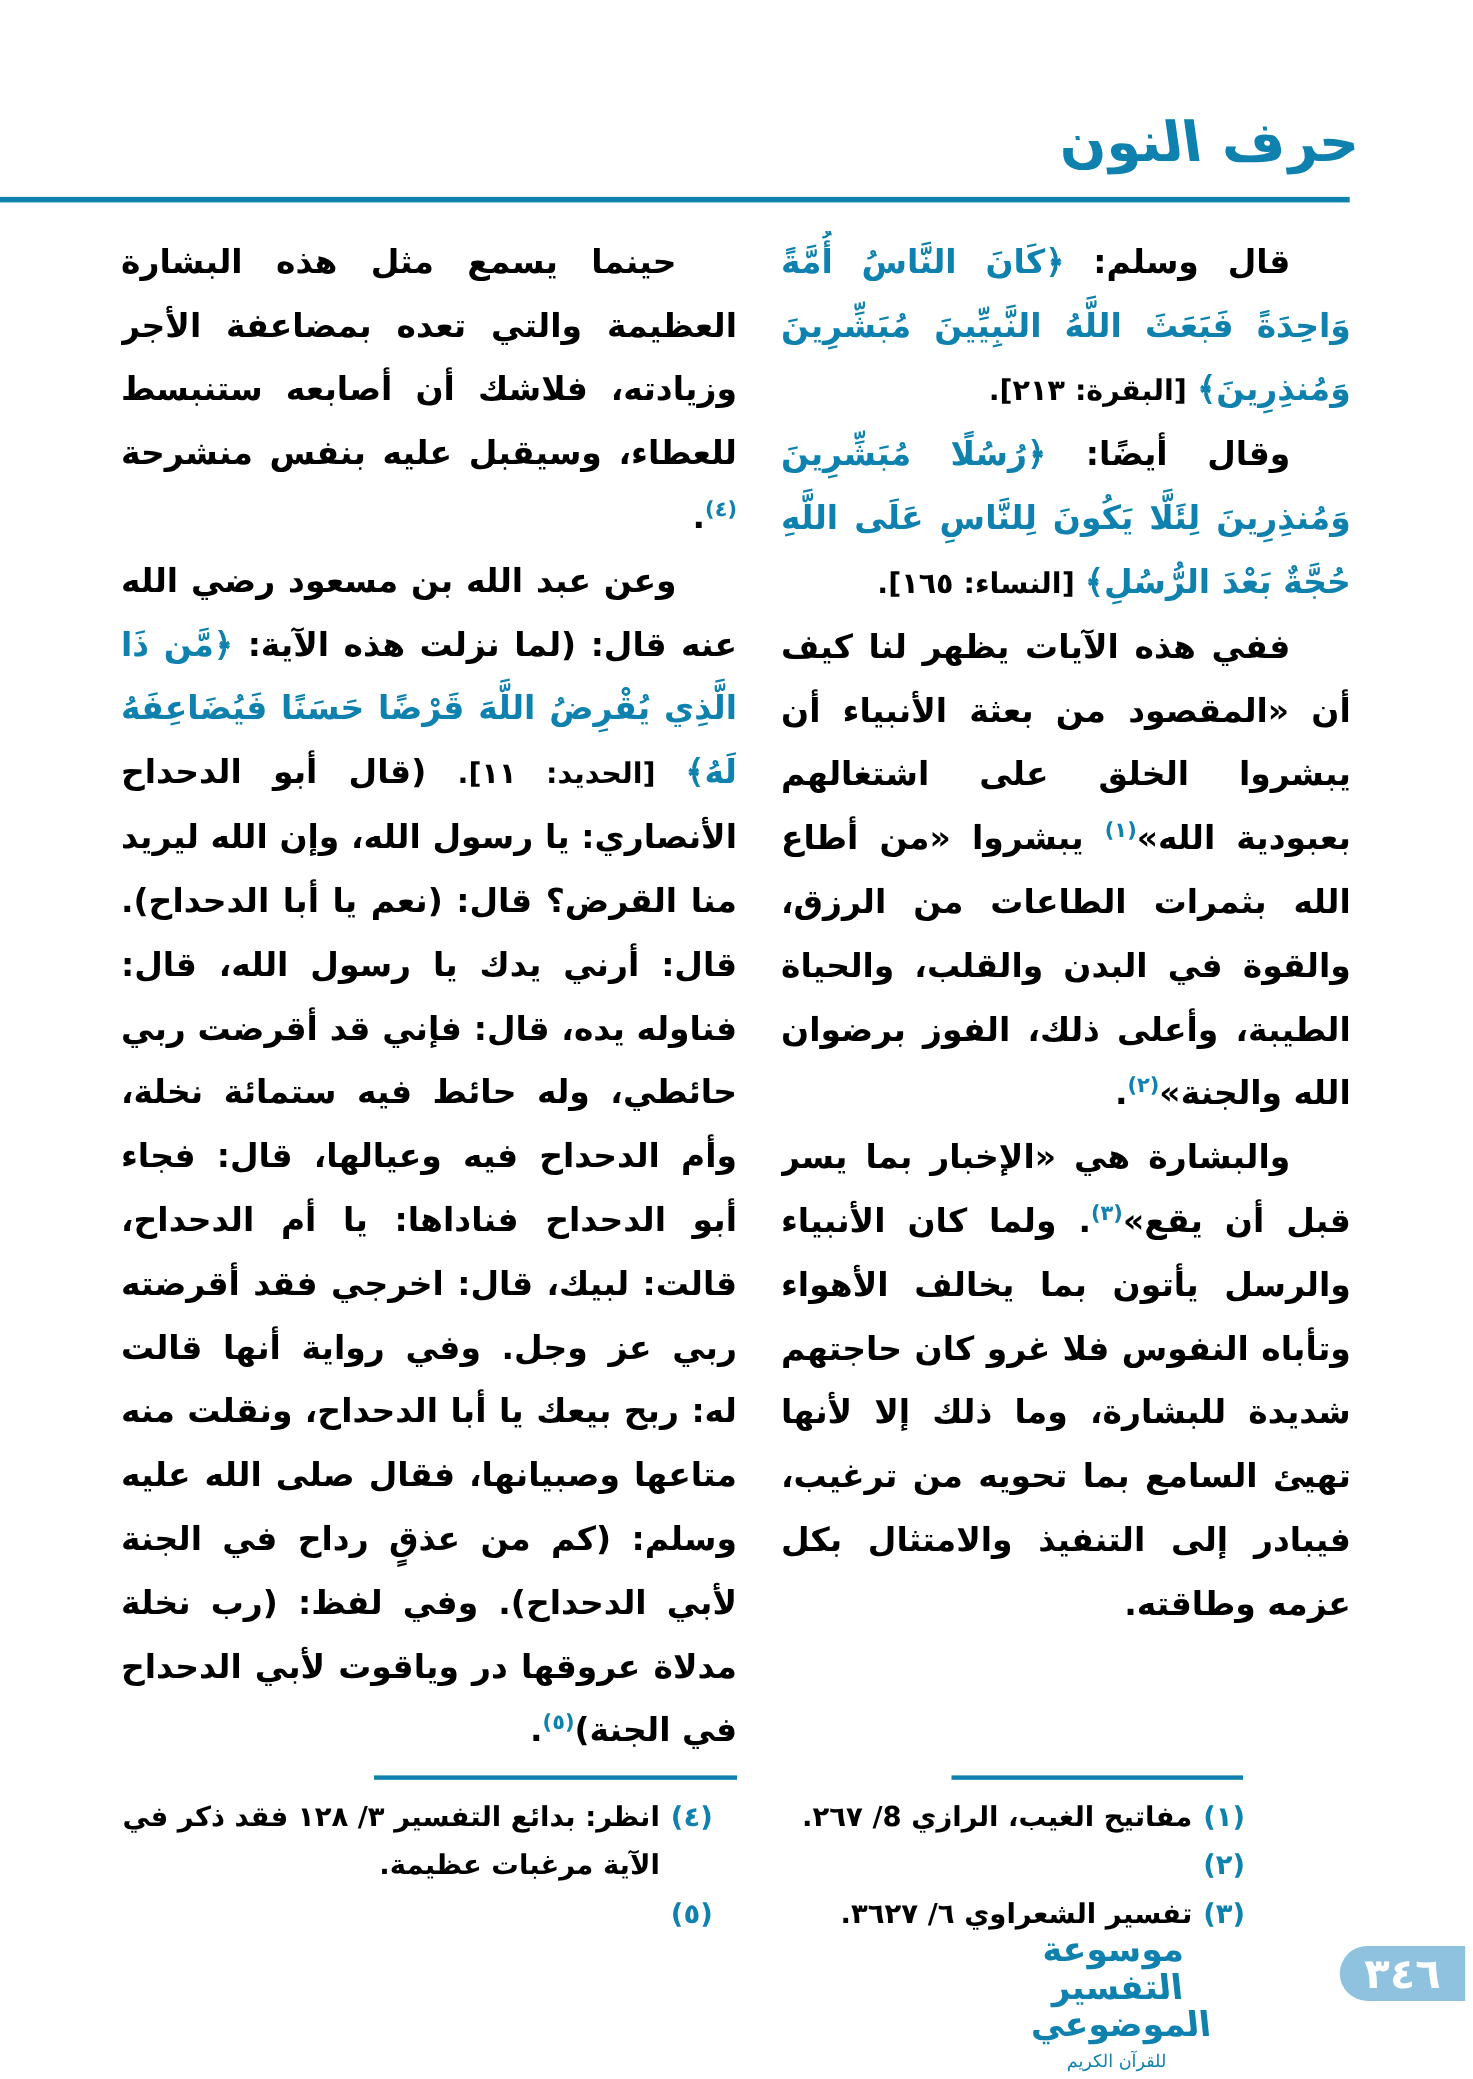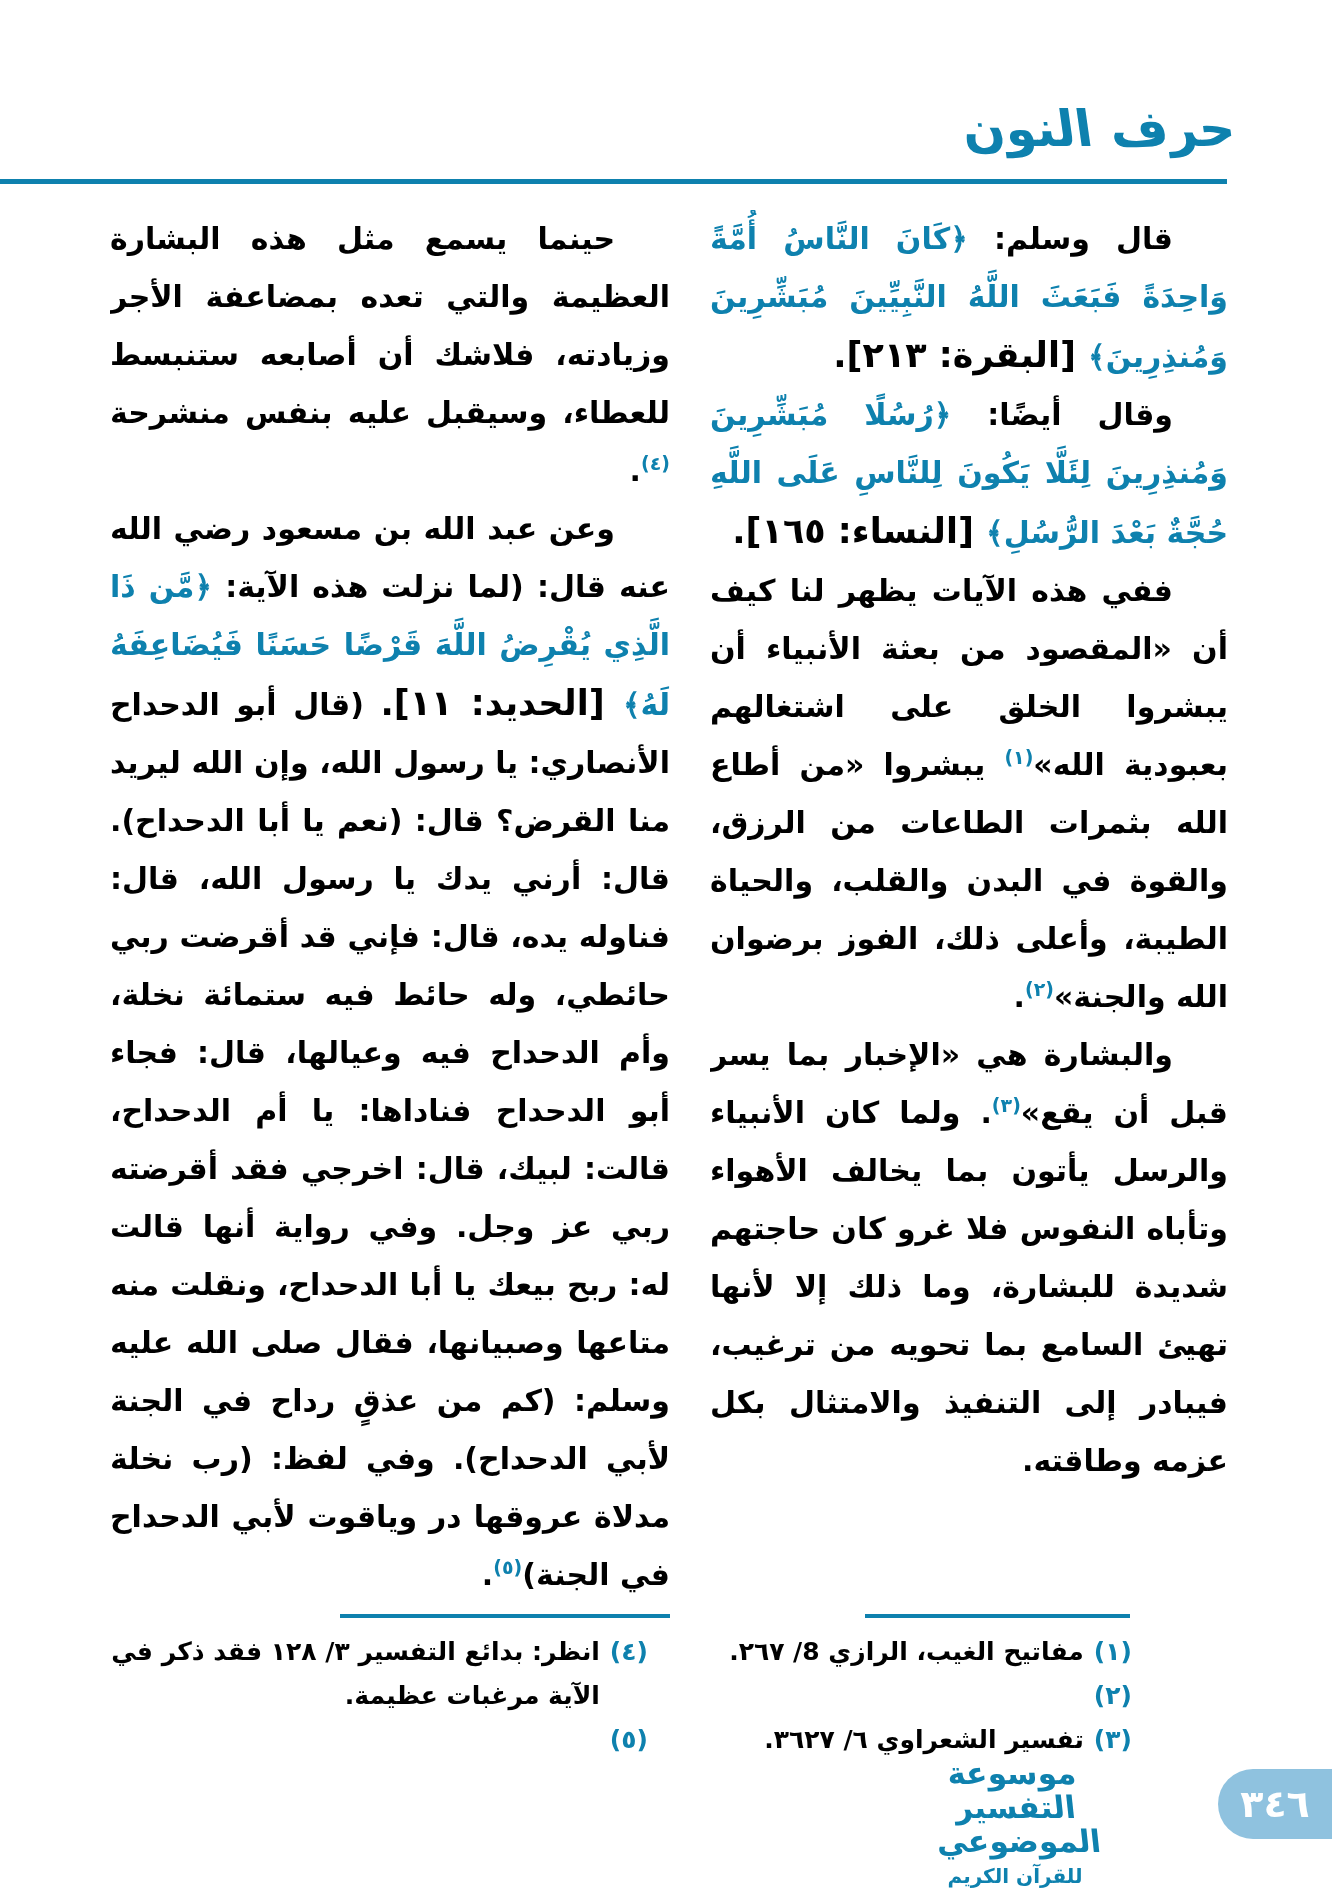--- a/index.html
+++ b/index.html
@@ -41,21 +41,21 @@
   .col-body{
     position:absolute;top:0;right:0;left:0;bottom:158px;
     overflow:hidden;
     font-size:30px;line-height:58px;font-weight:700;
     text-align:justify;
   }
   .para{margin:0;}
   .para.indent{text-indent:55px;}
   .seg-text{color:var(--ink);}
   .seg-verse{color:var(--teal);}
-  .seg-ref{font-size:35px;}
+  .seg-ref{font-size:26px;}
   .seg-fnref{
     color:var(--teal);
     font-size:19px;
     vertical-align:super;
     line-height:0;
     white-space:nowrap;
   }
   
   .col-foot{position:absolute;bottom:0;right:0;left:0;}
   .fn-rule{height:4px;background:var(--teal);margin-bottom:12px;}
@@ -73,25 +73,25 @@
   
   .publisher-logo{
     position:absolute;right:212px;top:1756px;width:224px;
     text-align:center;color:var(--teal);
   }
   .logo-main{
     font-size:31px;font-weight:700;line-height:34px;
     transform:skewX(6deg);
   }
   .logo-sub{
-    font-size:20px;font-weight:700;margin-top:6px;
+    font-size:16px;font-weight:400;margin-top:6px;
   }
   .page-tab{
     position:absolute;top:1769px;right:7px;
-    width:114px;height:70px;
+    width:114px;height:50px;
     background:var(--tab);
     border-radius:35px 0 0 35px;
     display:flex;align-items:center;justify-content:center;
     color:#ffffff;font-size:38px;font-weight:700;
   }
 </style>
 </head>
 <body>
 
 <div class="page">

